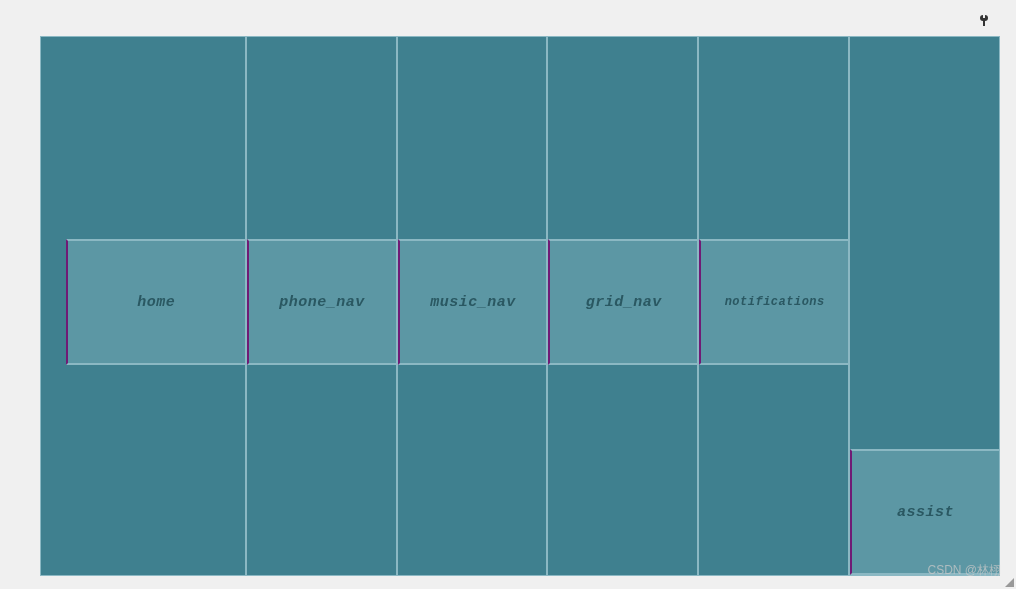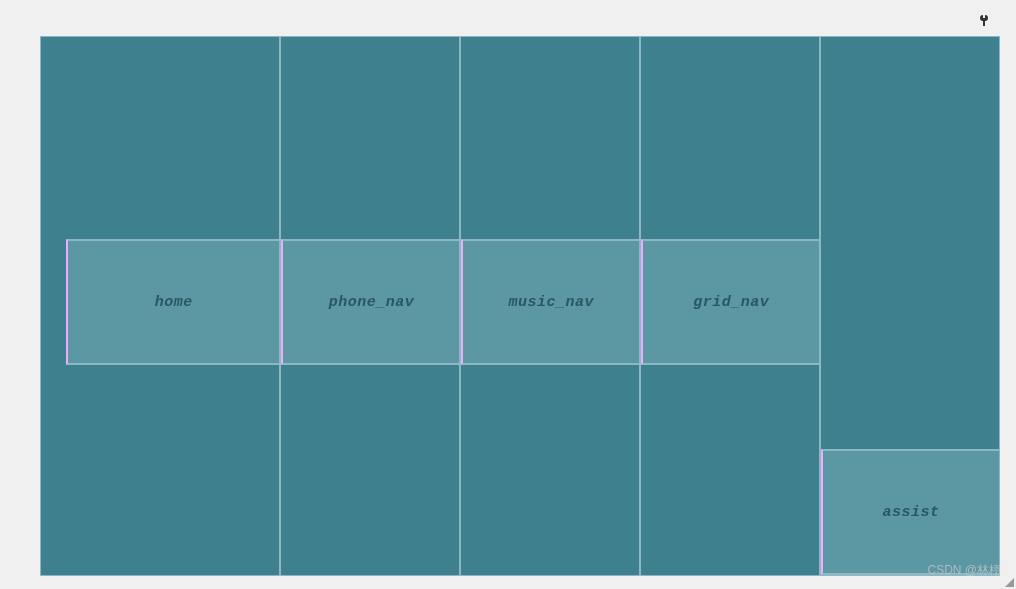--- a/index.html
+++ b/index.html
@@ -47,21 +47,21 @@
     }
     .column:first-child {
       flex: 1.2;
       padding-left: 25px;
     }
     .nav-box {
       height: 126px;
       width: 100%;
       border-top: 2px solid #8bb8c3;
       border-bottom: 2px solid #8bb8c3;
-      border-left: 2px solid #f0abfc;
+      border-left: 2px solid #701a75;
       border-right: none;
       background: #5c97a4;
       display: flex;
       align-items: center;
       justify-content: center;
       margin-top: -8px;
     }
     .column:first-child .nav-box {
       margin-left: 0;
     }
@@ -132,20 +132,25 @@
       <span class="nav-label">music_nav</span>
     </div>
   </div>
   <div class="column">
     <div class="nav-box">
       <span class="nav-label">grid_nav</span>
     </div>
   </div>
   <div class="column">
     <div class="nav-box">
+      <span class="nav-label small">notifications</span>
+    </div>
+  </div>
+  <div class="column">
+    <div class="nav-box">
       <span class="nav-label">assist</span>
     </div>
   </div>
 </div>
 
 <div class="watermark">CSDN @林栩</div>
 
 <div class="resize-handle"></div>
 
 </body></html>

